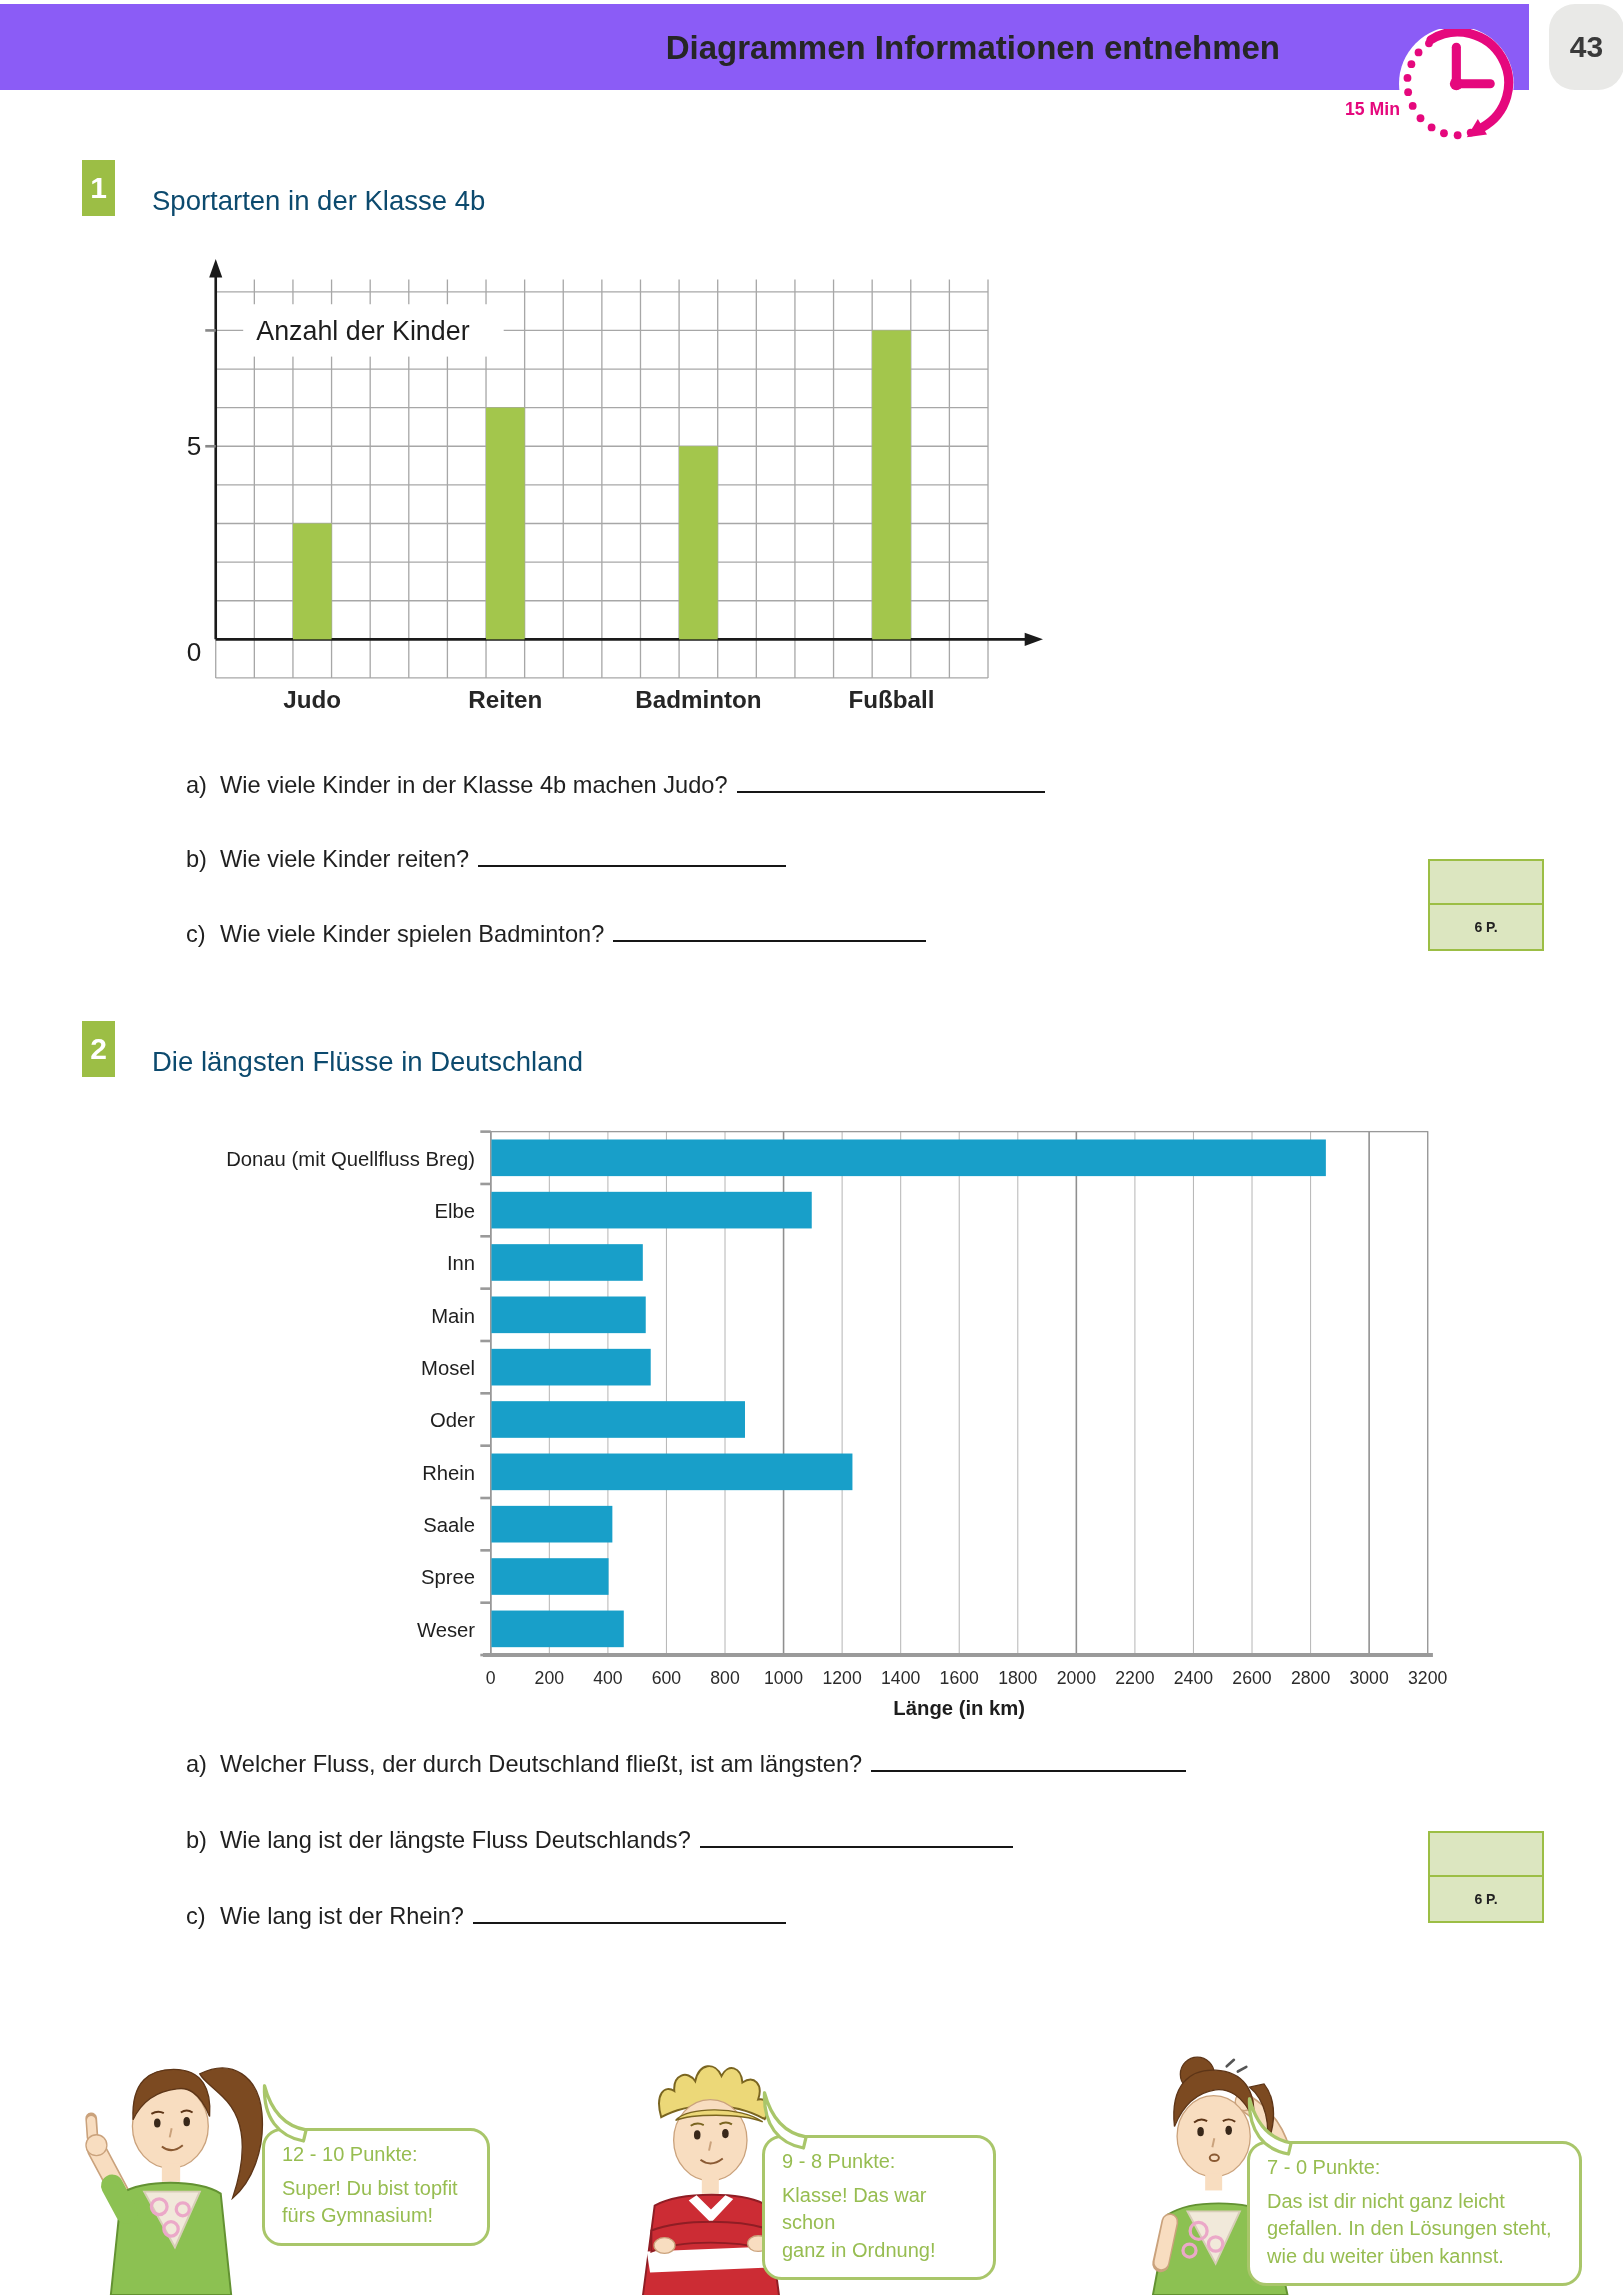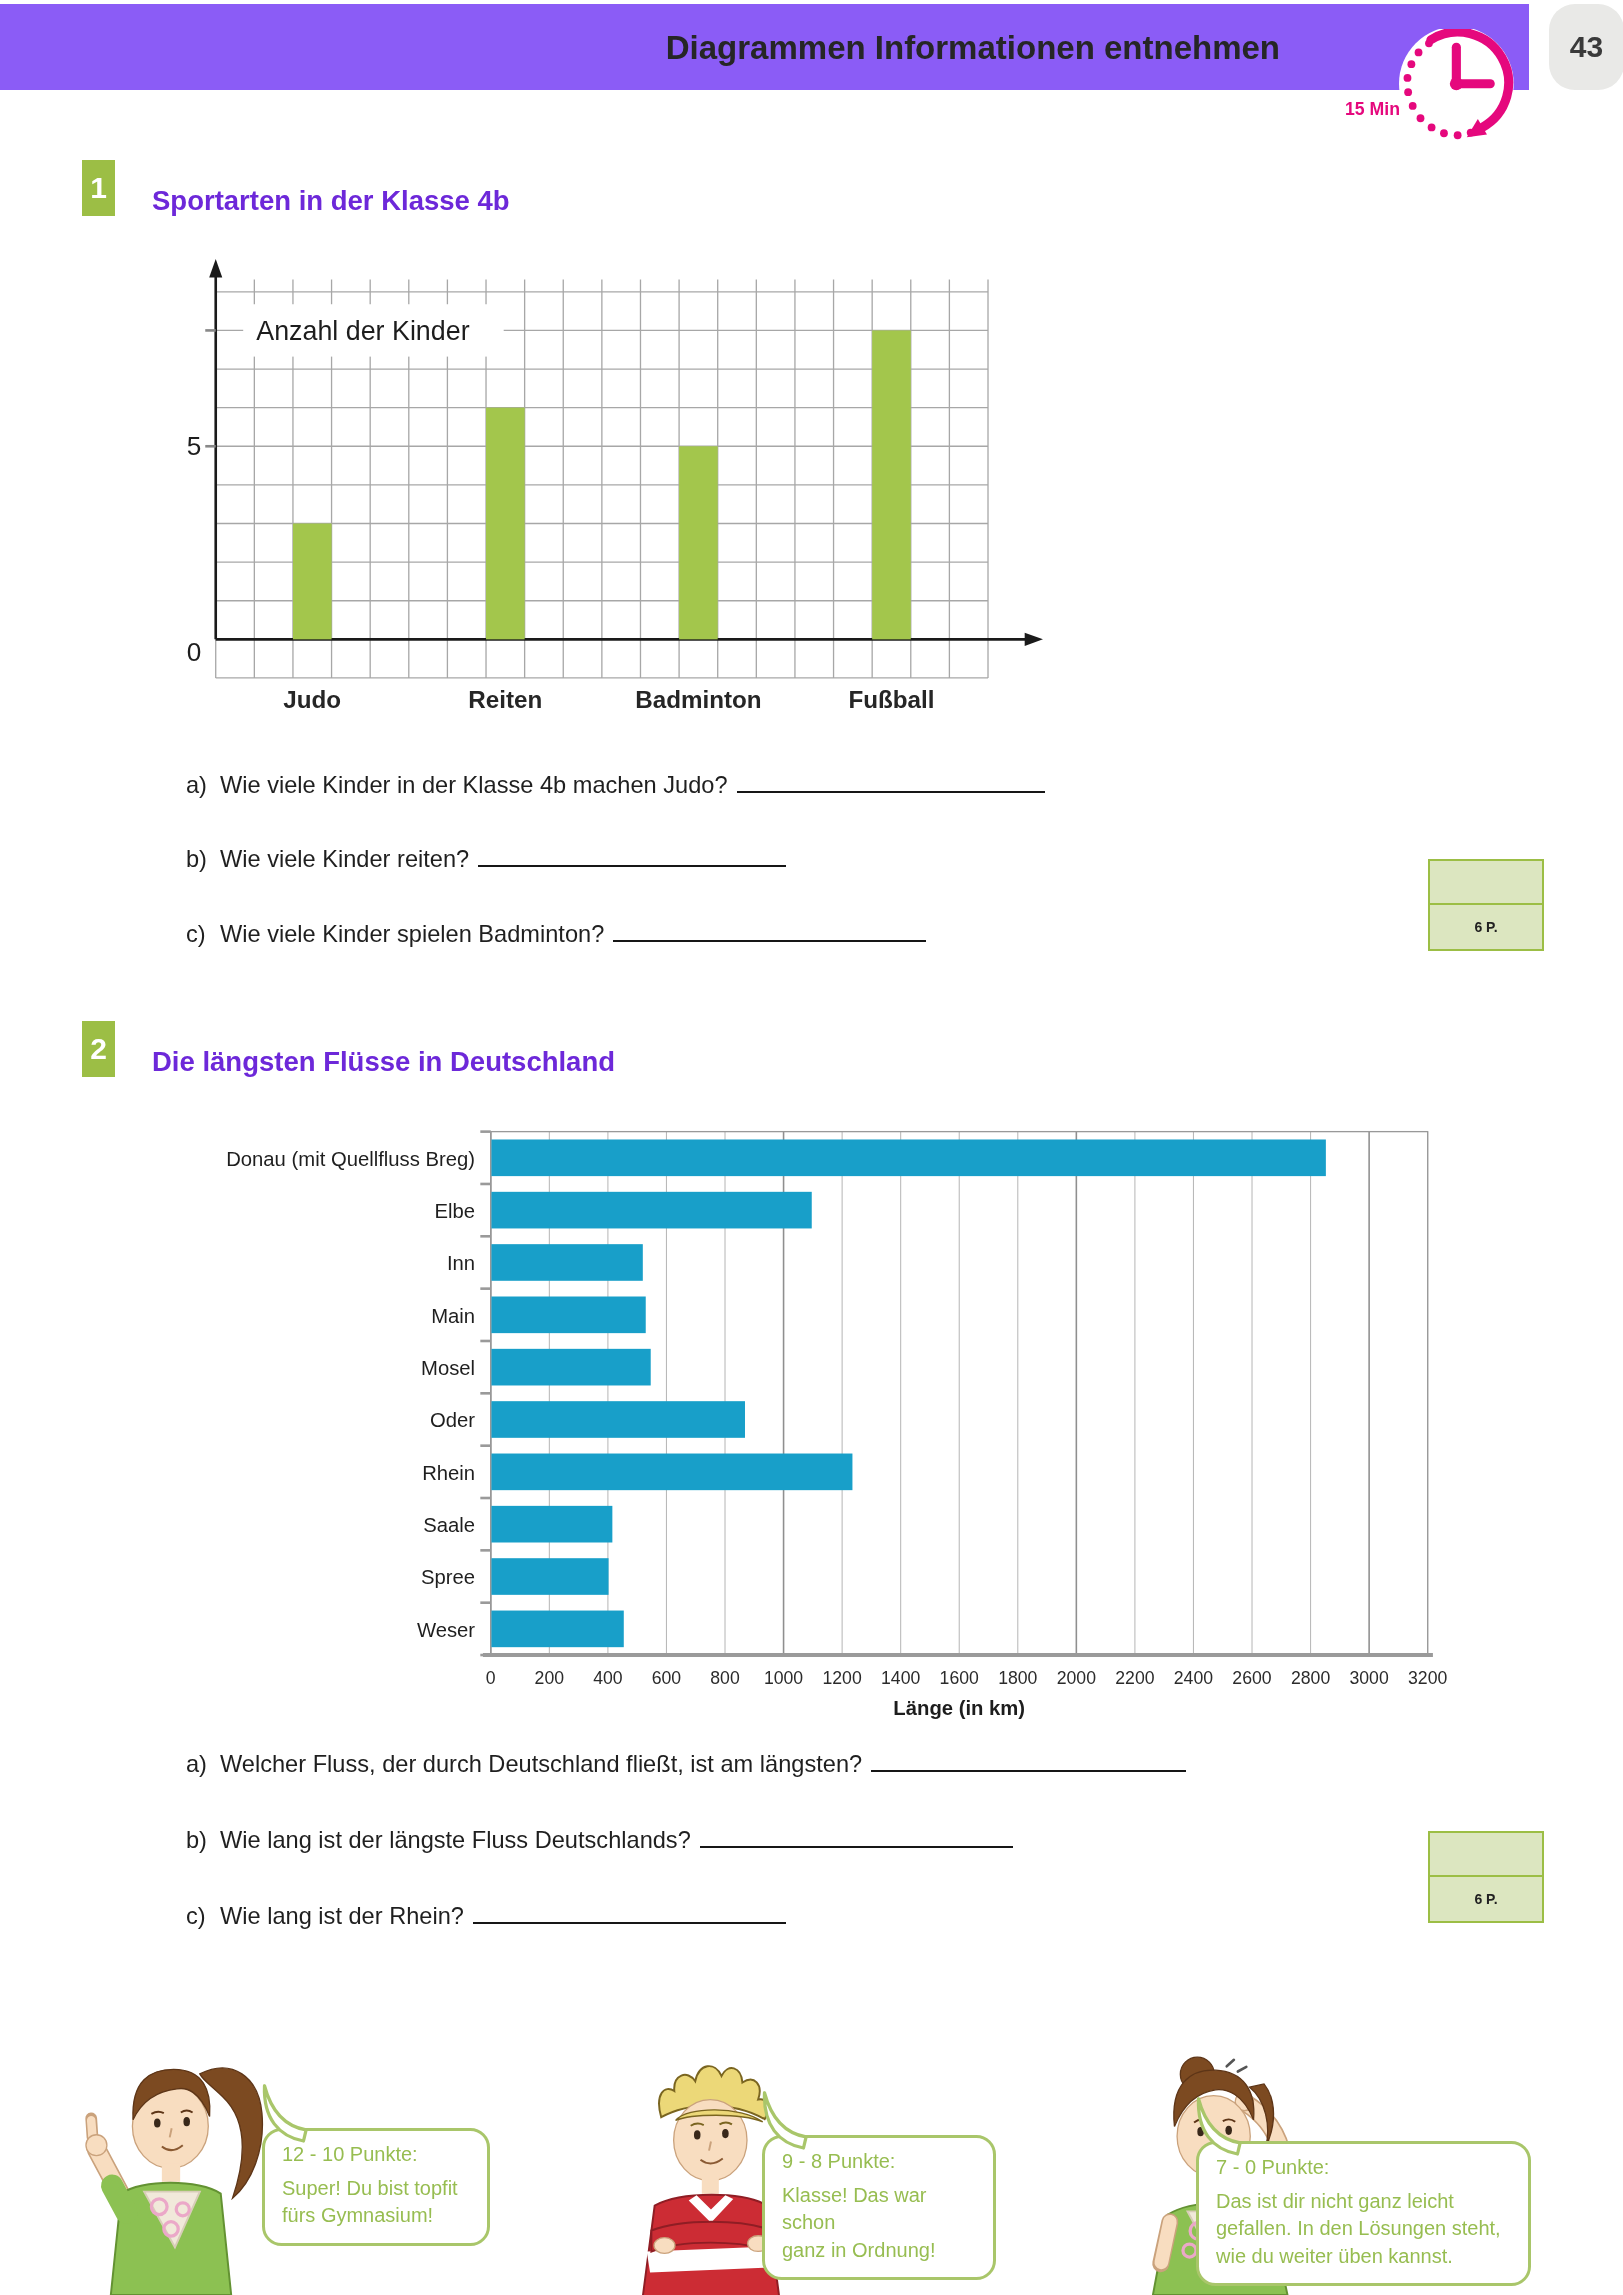--- a/index.html
+++ b/index.html
@@ -9,21 +9,21 @@
   .header-bar{position:absolute;left:0;top:3.9px;width:1529px;height:86px;background:#8b5cf6;}
   .header-title{position:absolute;right:249px;top:25px;font-size:33px;font-weight:bold;color:#262626;}
   .page-num-box{position:absolute;left:1549px;top:3.9px;width:75px;height:86px;background:#e9e9e7;
                 display:flex;align-items:center;justify-content:center;font-size:30px;font-weight:bold;color:#3a3a3a;border-radius:26px;}
   .time-label{position:absolute;left:1276px;top:99px;width:124px;text-align:right;
               font-size:17.7px;font-weight:bold;color:#e5087d;}
   #clock-svg{position:absolute;left:1399px;top:29px;}
   
   .ex-badge{position:absolute;width:33px;height:56px;background:#9cbe45;color:#fff;
             display:flex;align-items:center;justify-content:center;font-size:30px;font-weight:bold;}
-  .ex-title{position:absolute;font-size:27.5px;font-weight:700;color:#6d28d9;}
+  .ex-title{position:absolute;font-size:27.5px;font-weight:400;color:#0c4a6e;}
   
   #chart1{position:absolute;left:183px;top:242px;}
   #chart2{position:absolute;left:183px;top:1112px;}
   
   .question{position:absolute;left:186px;font-size:23.6px;color:#1f1f1f;white-space:nowrap;}
   .q-label{display:inline-block;width:34px;}
   .blank{display:inline-block;height:23.6px;border-bottom:2.6px solid #161616;margin-left:9.2px;
          vertical-align:baseline;}
   
   .points-box{position:absolute;left:1428px;width:116px;height:92px;background:#dce6c0;
@@ -328,21 +328,21 @@
     <path d="M 105 255 C 140 232 225 232 262 255 L 288 378 L 82 378 Z" fill="#8cc152" stroke="#639232" stroke-width="3"></path>
     <line x1="252" y1="258" x2="266" y2="232" stroke="#8cc152" stroke-width="32" stroke-linecap="round"></line>
     <line x1="108" y1="266" x2="94" y2="330" stroke="#caa27c" stroke-width="26" stroke-linecap="round"></line>
     <line x1="108" y1="266" x2="95" y2="328" stroke="#f8ddc0" stroke-width="21" stroke-linecap="round"></line>
     <path d="M 135 250 L 215 250 L 178 330 Z" fill="#f1e9da" stroke="#d8cdb8" stroke-width="3"></path>
     <circle cx="152" cy="280" r="13" fill="none" stroke="#eba8c8" stroke-width="5"></circle>
     <circle cx="178" cy="300" r="11" fill="none" stroke="#eba8c8" stroke-width="5"></circle>
     <circle cx="138" cy="310" r="10" fill="none" stroke="#eba8c8" stroke-width="5"></circle>
   </svg>
 
-  <div class="bubble" style="left:1196px;top:2141px;width:335px;">
+  <div class="bubble" style="left:1247px;top:2141px;width:335px;">
     <svg class="bubble-tail" width="65" height="72" viewBox="0 0 100 110">
       <path d="M 90 95 C 52 88 28 60 30 10 C 40 48 60 72 94 78 L 90 95 Z" fill="#ffffff" stroke="#a9c66a" stroke-width="5" stroke-linejoin="round"></path>
     </svg>
     <div class="bubble-title">7 - 0 Punkte:</div>
     <div class="bubble-line">Das ist dir nicht ganz leicht</div>
     <div class="bubble-line">gefallen. In den Lösungen steht,</div>
     <div class="bubble-line">wie du weiter üben kannst.</div>
   </div>
 
 </div>

